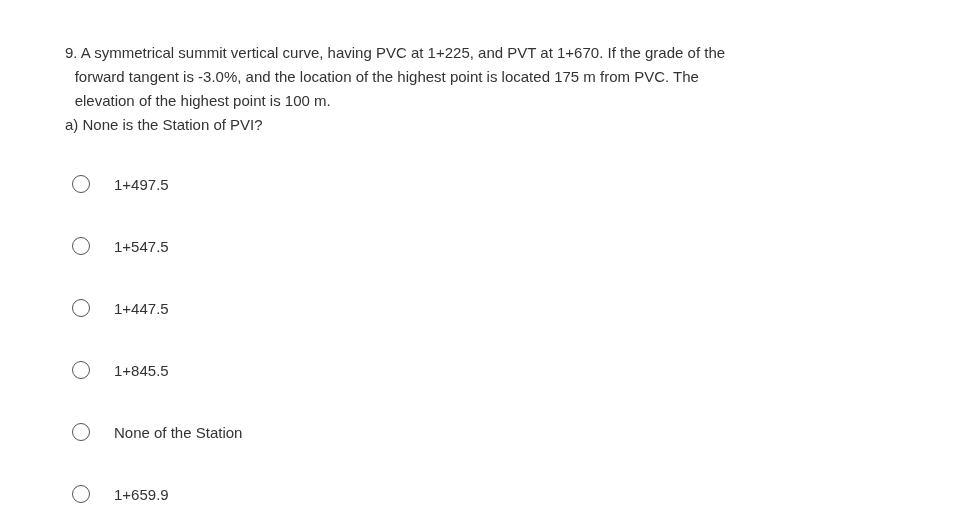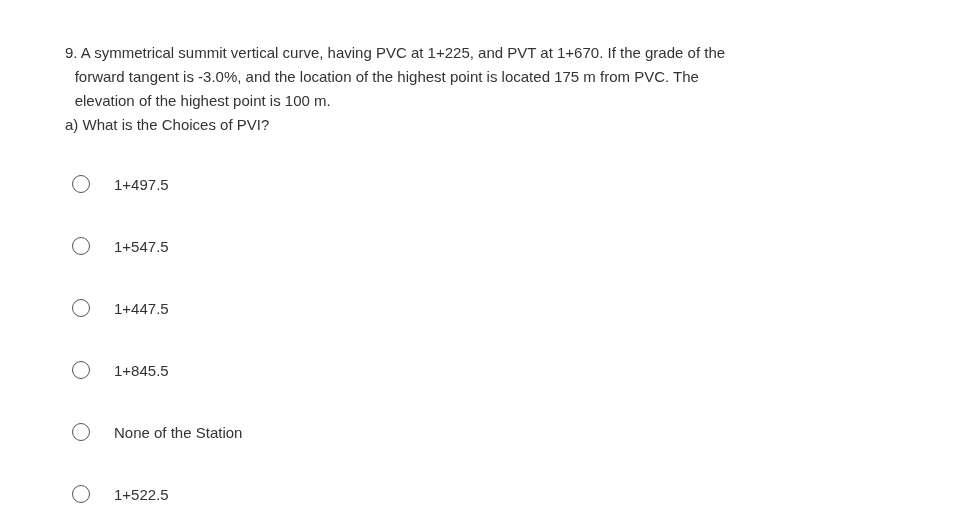--- a/index.html
+++ b/index.html
@@ -56,21 +56,21 @@
     }
   </style>
 </head>
 <body>
 
 <div>
   <div class="question-text">
     <span>9. A symmetrical summit vertical curve, having PVC at 1+225, and PVT at 1+670. If the grade of the<br>
     &nbsp;&nbsp;&nbsp;&nbsp;forward tangent is -3.0%, and the location of the highest point is located 175 m from PVC. The<br>
     &nbsp;&nbsp;&nbsp;&nbsp;elevation of the highest point is 100 m.</span><br>
-    <span>a) What is the Choices of PVI?</span>
+    <span>a) None is the Station of PVI?</span>
   </div>
 
   <ul class="options-list">
     <li class="option-item">
       <span class="radio-circle"></span>
       <span class="option-label">1+497.5</span>
     </li>
     <li class="option-item">
       <span class="radio-circle"></span>
       <span class="option-label">1+547.5</span>
@@ -82,20 +82,20 @@
     <li class="option-item">
       <span class="radio-circle"></span>
       <span class="option-label">1+845.5</span>
     </li>
     <li class="option-item">
       <span class="radio-circle"></span>
       <span class="option-label">None of the Station</span>
     </li>
     <li class="option-item">
       <span class="radio-circle"></span>
-      <span class="option-label">1+522.5</span>
+      <span class="option-label">1+659.9</span>
     </li>
     <li class="option-item">
       <span class="radio-circle"></span>
       <span class="option-label">1+572.5</span>
     </li>
   </ul>
 </div>
 
 </body></html>

